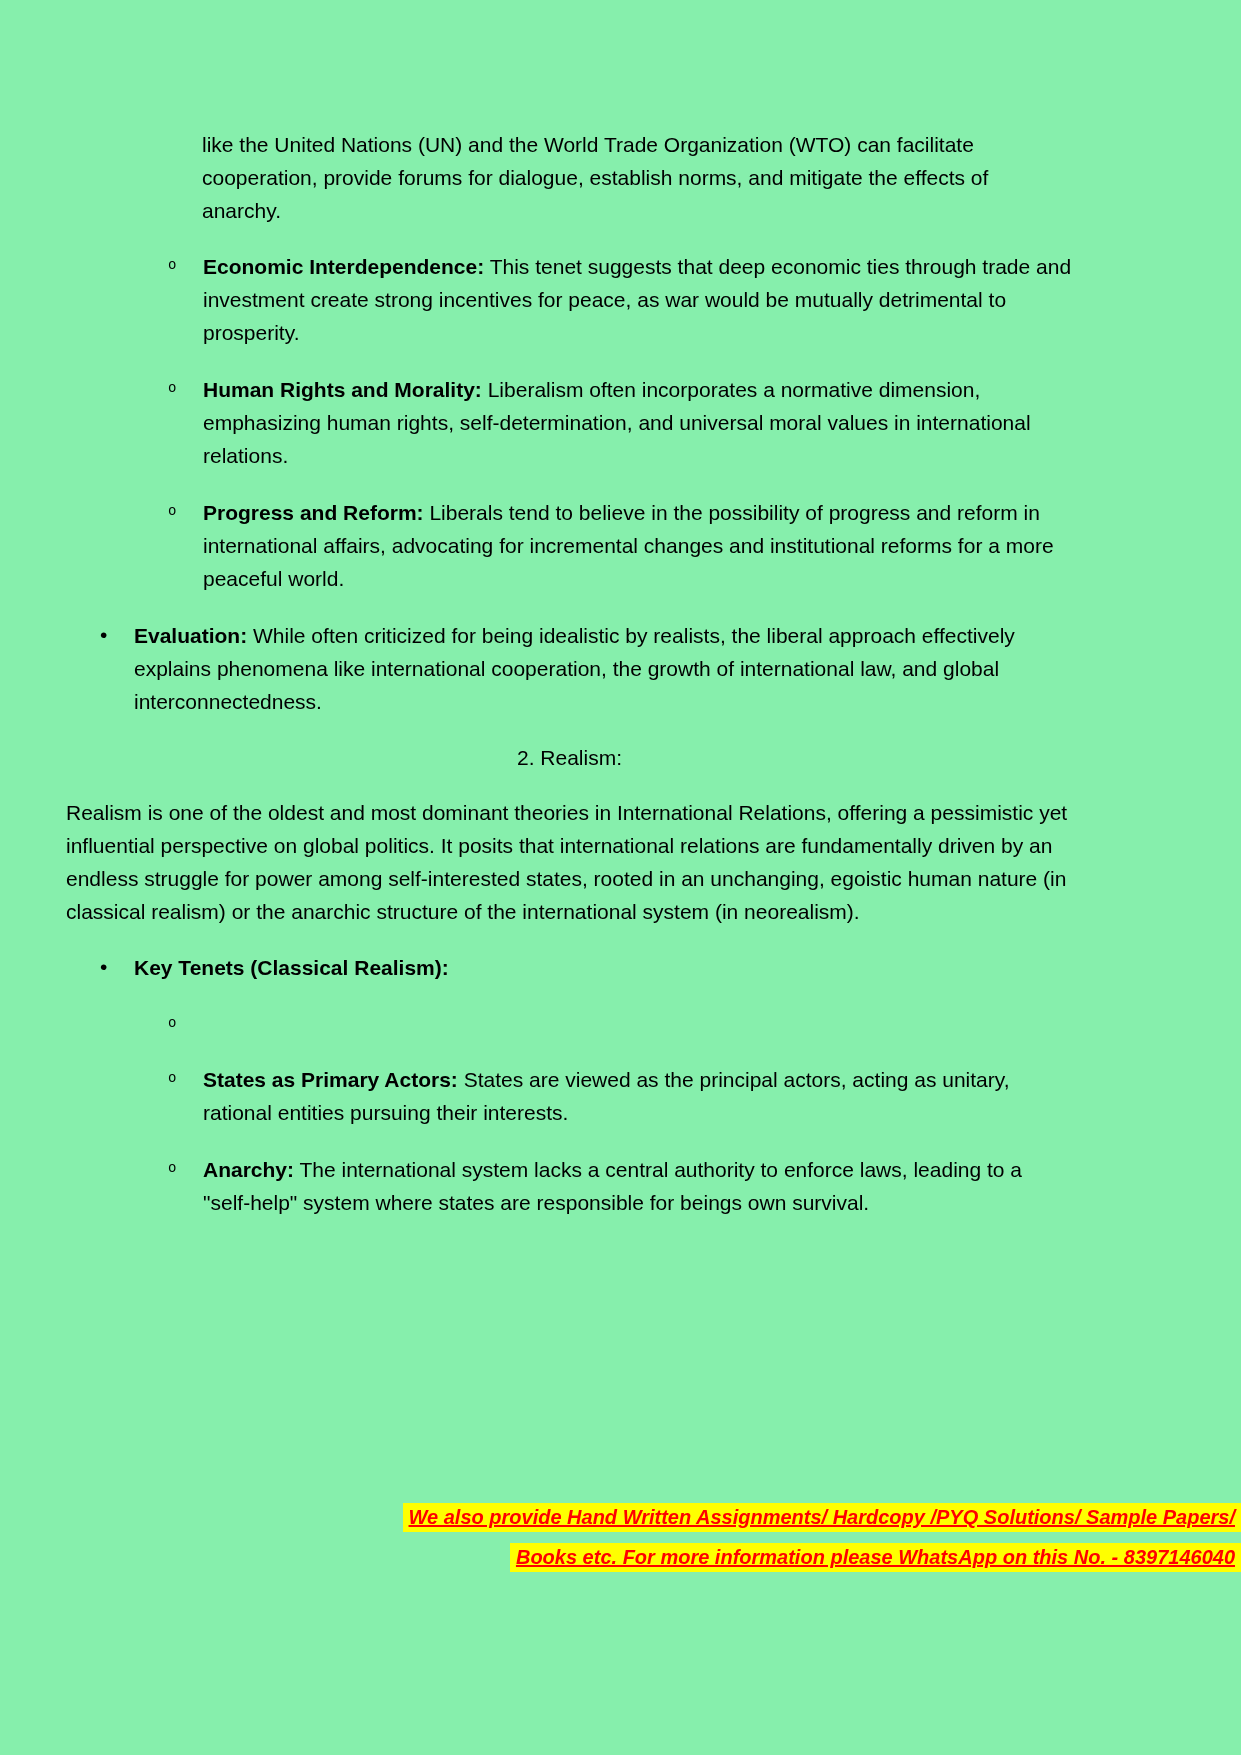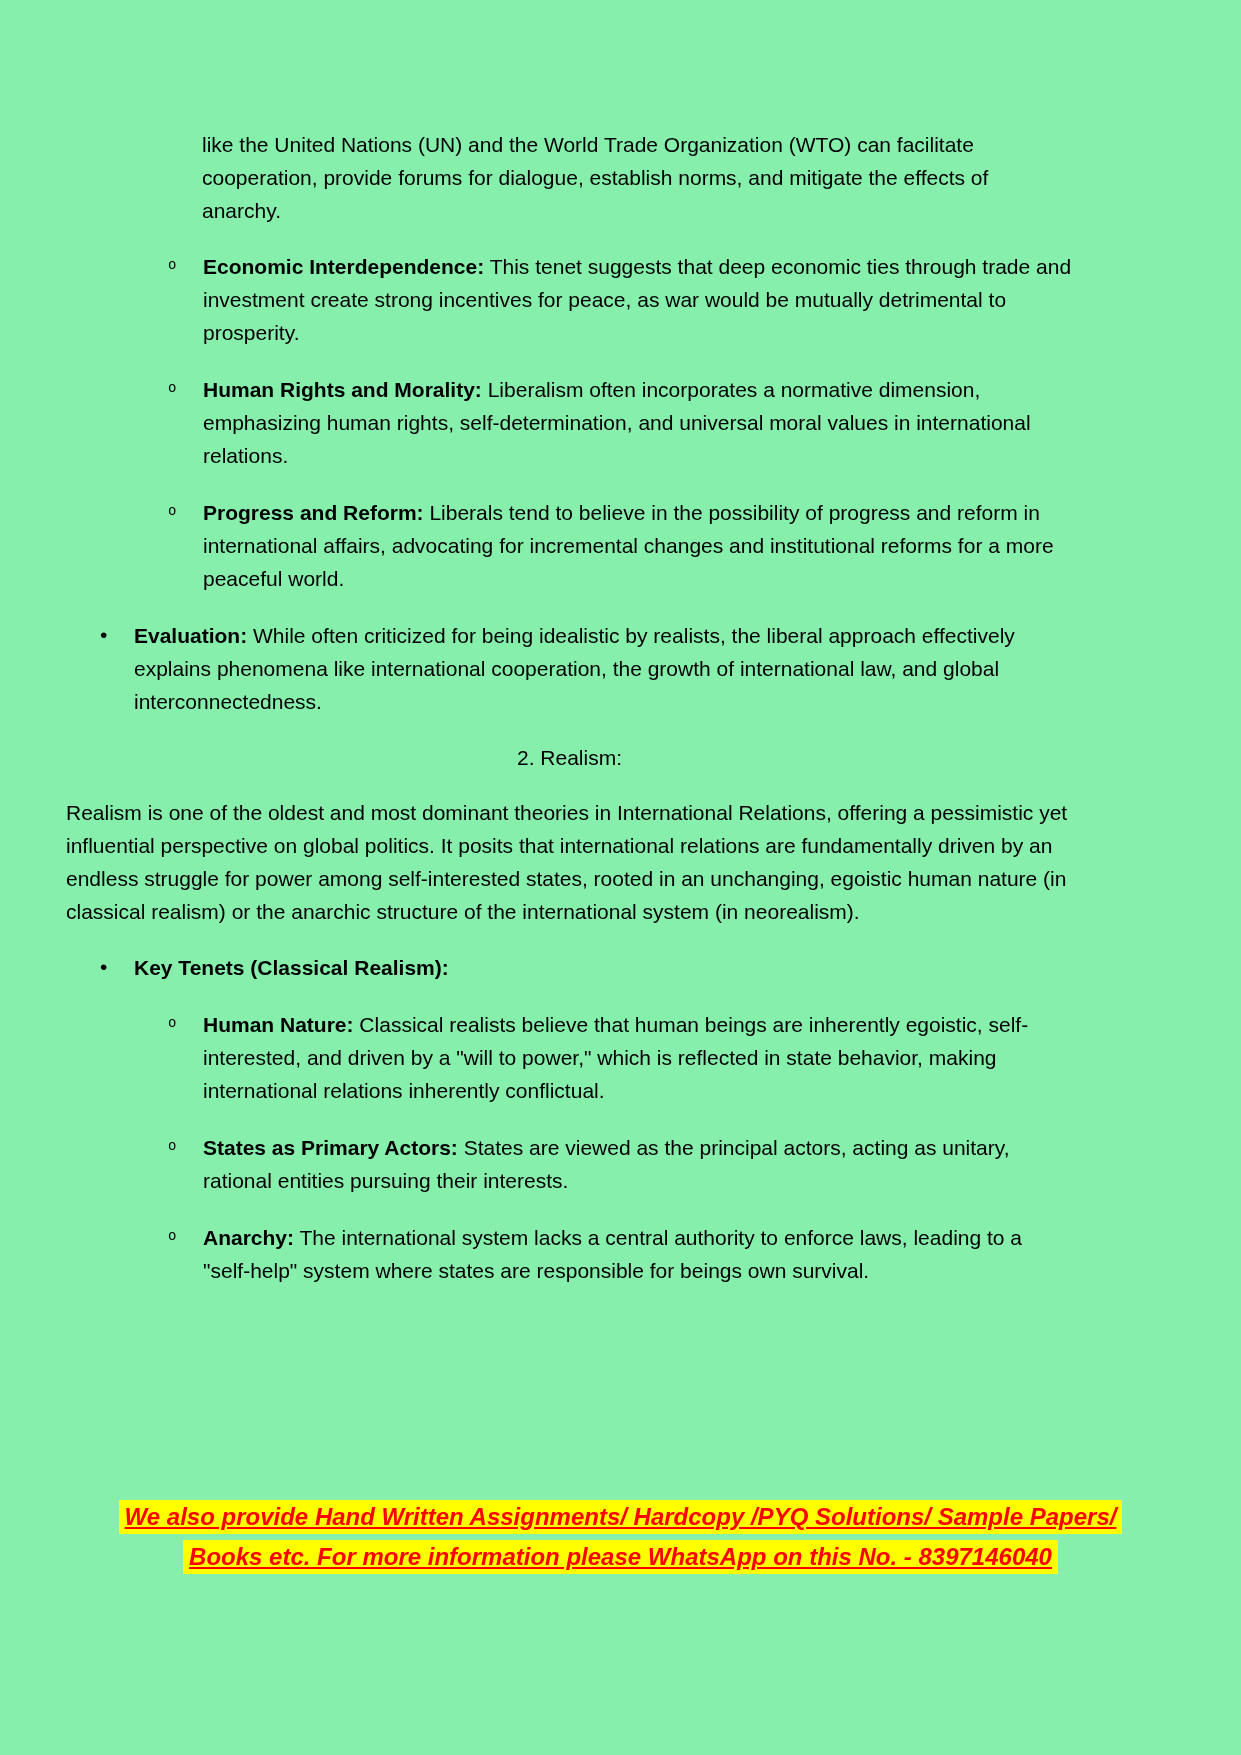--- a/index.html
+++ b/index.html
@@ -34,24 +34,24 @@
     font-size: 21px;
     line-height: 33px;
   }
   b { font-weight: bold; }
   .heading { margin: 0 0 22px 0; text-align: center; }
   .footer {
     position: absolute;
     top: 1497px;
     left: 0;
     width: 100%;
-    text-align: center;
+    text-align: right;
     font-weight: bold;
     font-style: italic;
-    font-size: 24px;
+    font-size: 20px;
     line-height: 40px;
   }
   .footer .hl {
     background: var(--highlight-yellow, #ffff00);
     color: var(--footer-red, #ff0000);
     text-decoration: underline;
     padding: 3px 6px 4px 6px;
   }
 </style>
 </head>
@@ -85,21 +85,20 @@
 
   <p>Realism is one of the oldest and most dominant theories in International Relations, offering a pessimistic yet influential perspective on global politics. It posits that international relations are fundamentally driven by an endless struggle for power among self-interested states, rooted in an unchanging, egoistic human nature (in classical realism) or the anarchic structure of the international system (in neorealism).</p>
 
   <div class="li li-main">
     <span class="marker">•</span>
     <p><b>Key Tenets (Classical Realism):</b></p>
   </div>
 
   <div class="li li-sub">
     <span class="marker">o</span>
-    <p><b>Human Nature:</b><span> Classical realists believe that human beings are inherently egoistic, self-interested, and driven by a "will to power," which is reflected in state behavior, making international relations inherently conflictual.</span></p>
   </div>
 
   <div class="li li-sub">
     <span class="marker">o</span>
     <p><b>States as Primary Actors:</b><span> States are viewed as the principal actors, acting as unitary, rational entities pursuing their interests.</span></p>
   </div>
 
   <div class="li li-sub">
     <span class="marker">o</span>
     <p><b>Anarchy:</b><span> The international system lacks a central authority to enforce laws, leading to a "self-help" system where states are responsible for beings own survival.</span></p>

